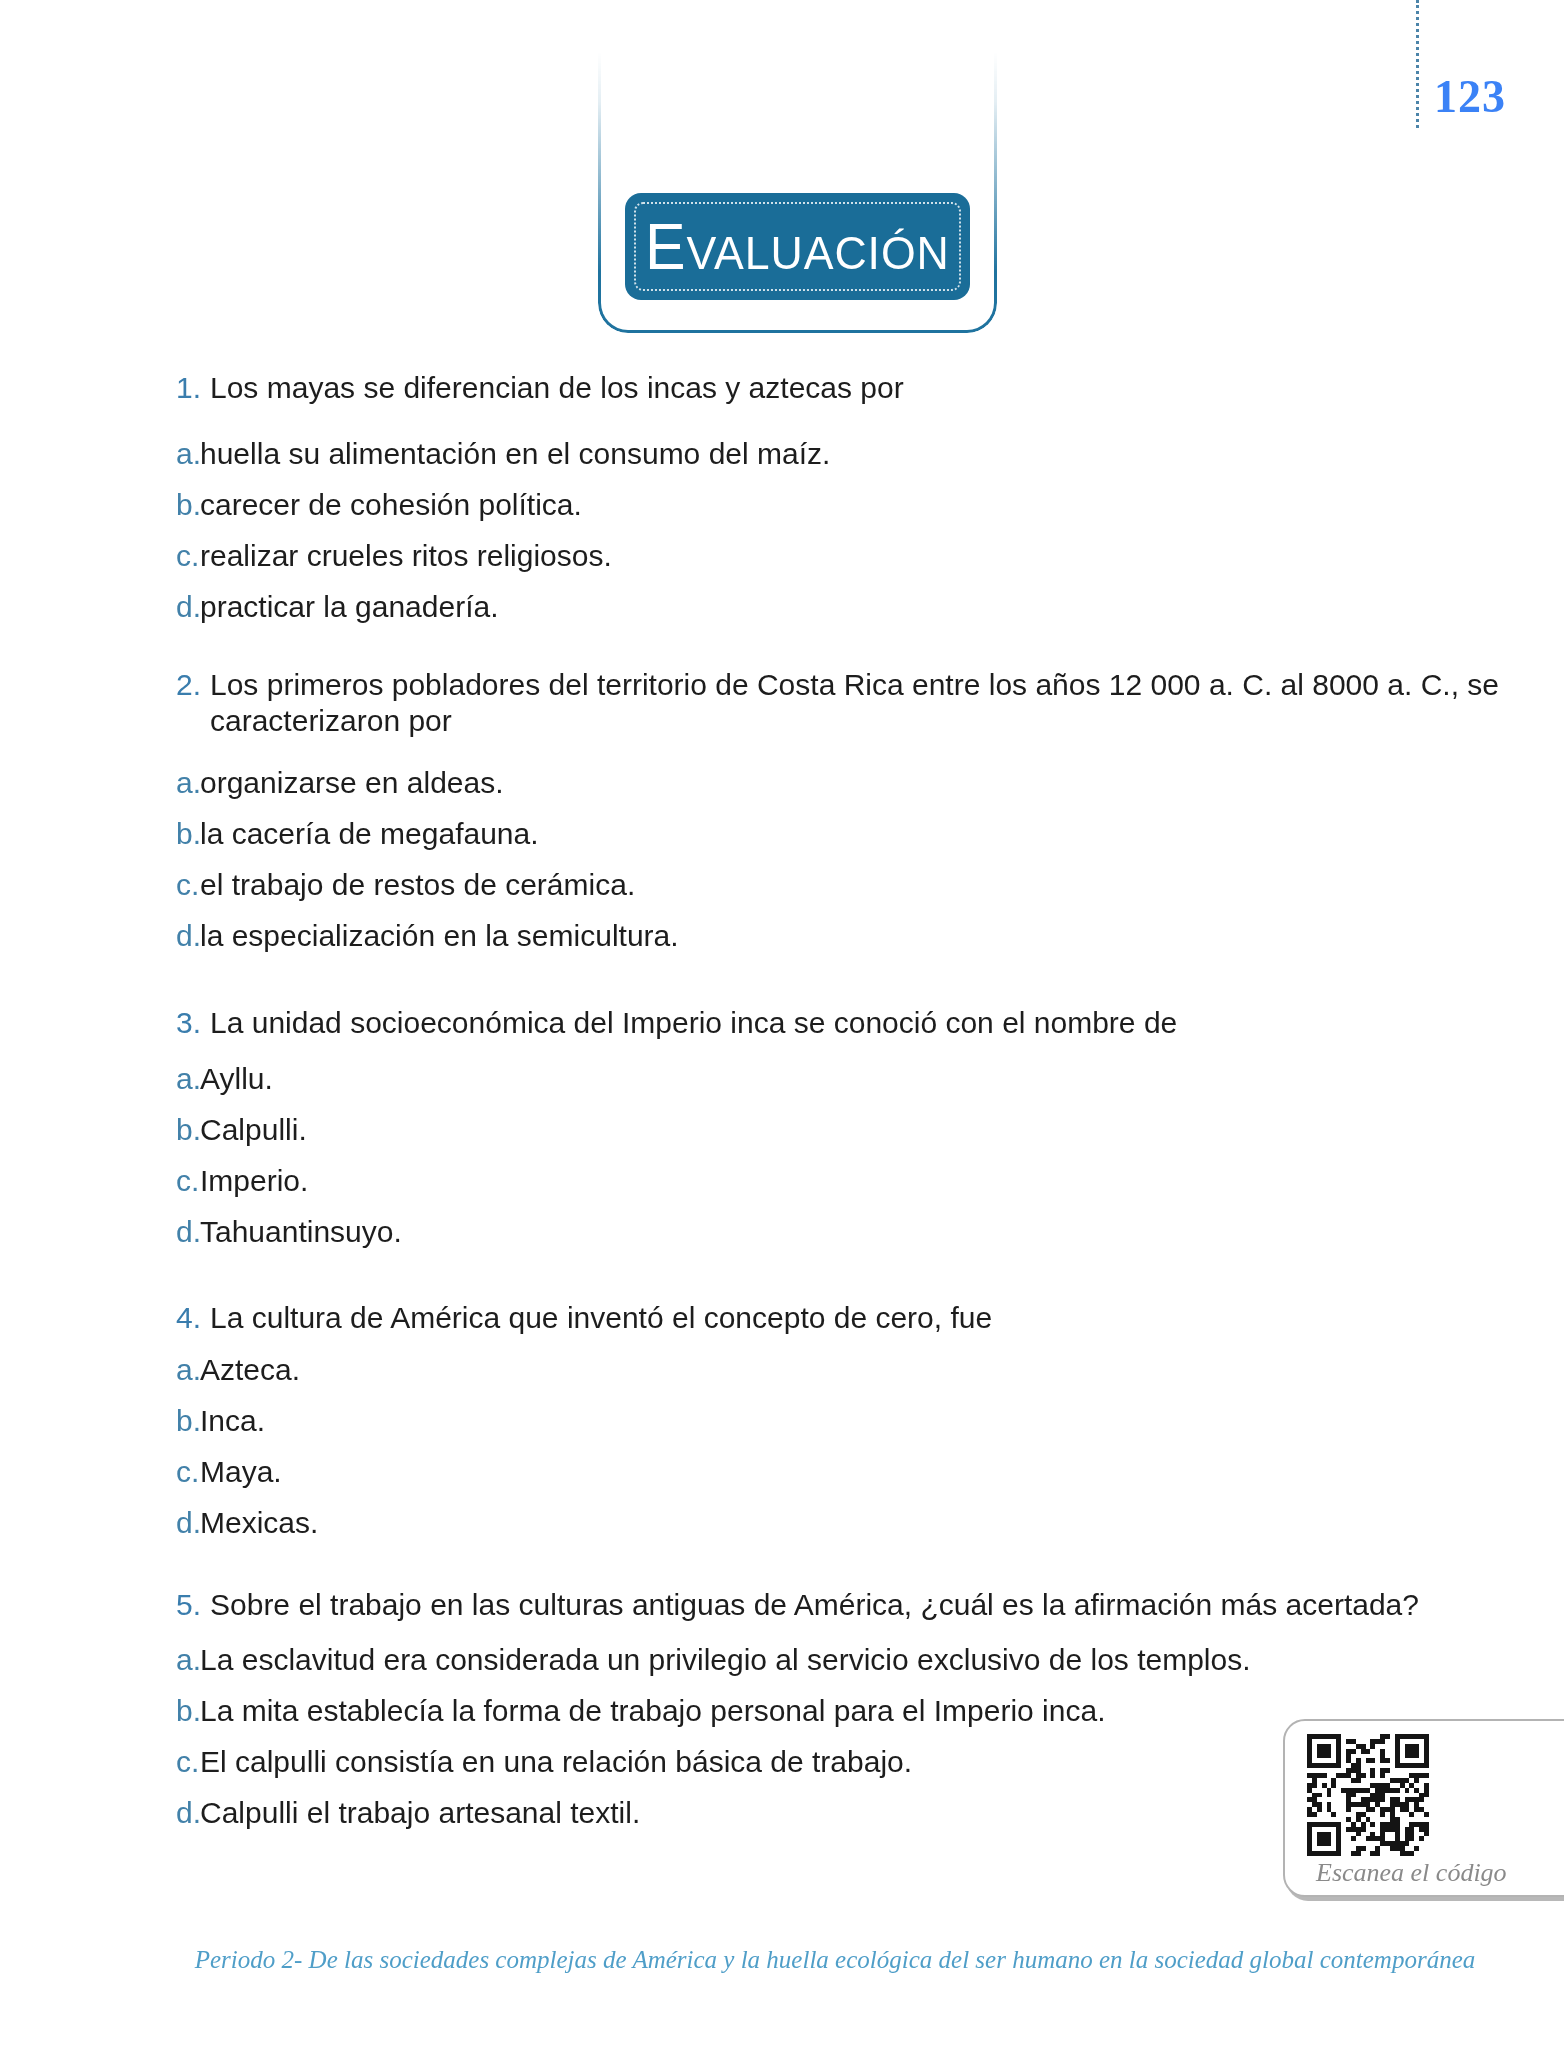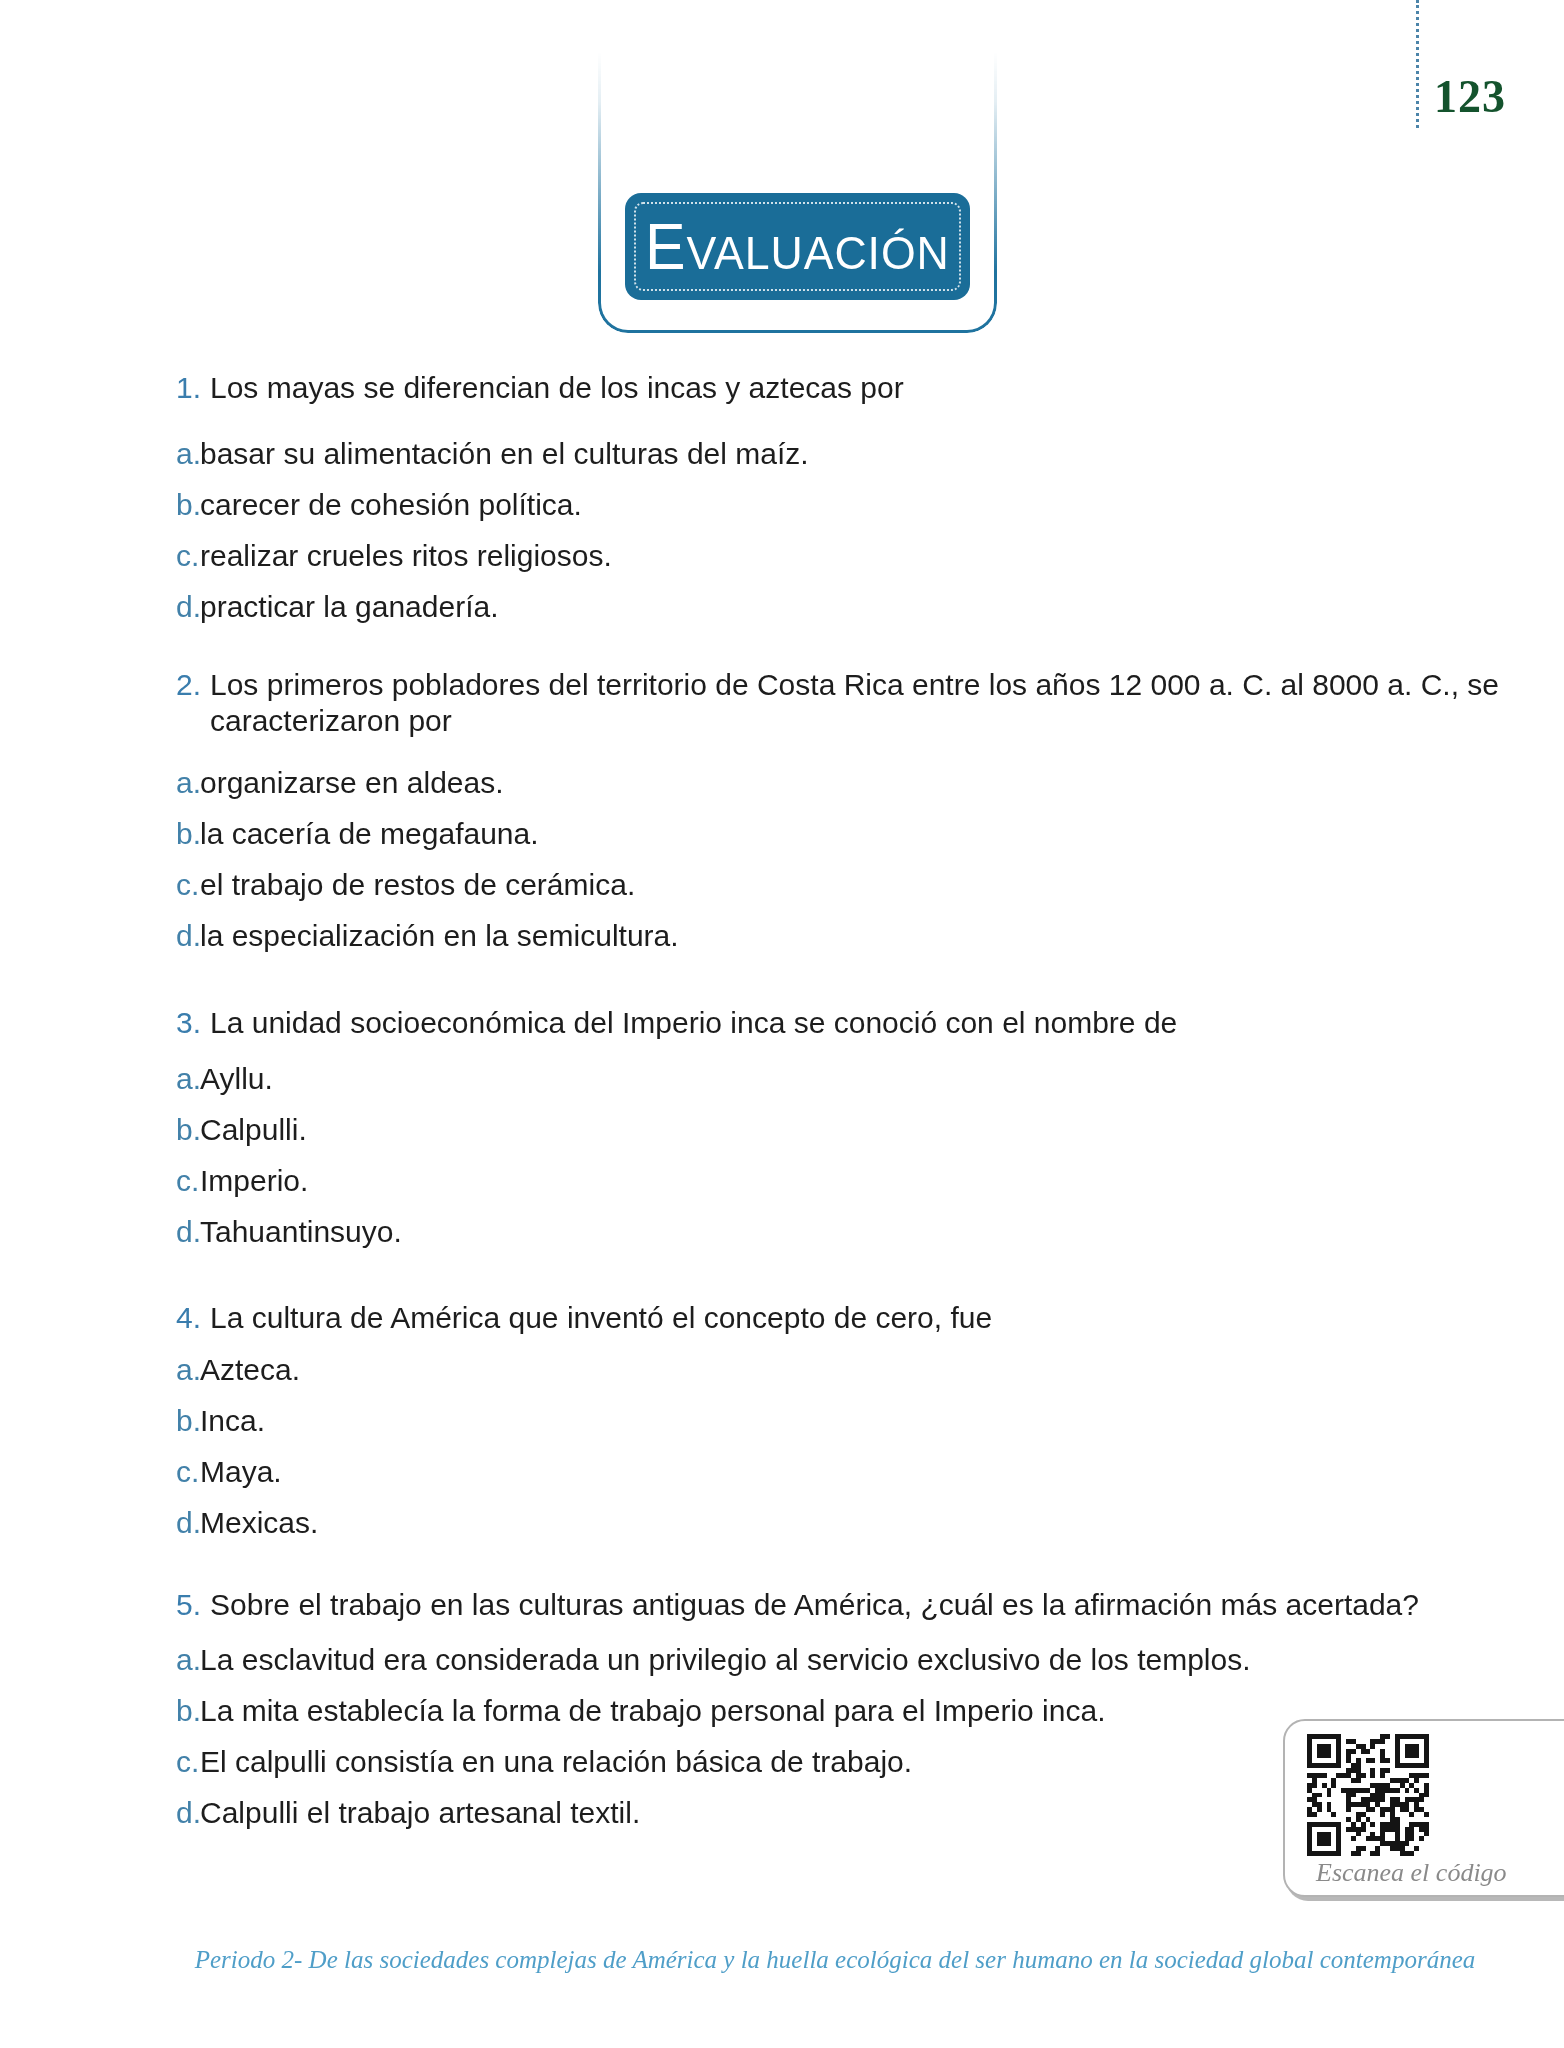--- a/index.html
+++ b/index.html
@@ -5,21 +5,21 @@
   html,body{margin:0;padding:0;background:#ffffff;}
   .page{
     position:relative;width:1564px;height:2048px;background:#fff;overflow:hidden;
     font-family:"Liberation Sans",sans-serif;color:#1d1d1d;
   }
 
   
   .corner-rule{position:absolute;left:1416px;top:0;height:128px;width:0;
     border-left:3px dotted #4b84a9;}
   .page-num{position:absolute;left:1434px;top:70px;
-    font-family:"Liberation Serif",serif;font-weight:bold;font-size:46px;color:#14532d;letter-spacing:1px;}
+    font-family:"Liberation Serif",serif;font-weight:bold;font-size:46px;color:#3b82f6;letter-spacing:1px;}
 
   
   .badge-outline{position:absolute;left:598px;top:52px;width:399px;height:281px;
     border:3px solid #1f739f;border-top:none;border-radius:0 0 30px 30px;box-sizing:border-box;
     -webkit-mask-image:linear-gradient(180deg,rgba(0,0,0,0) 0%,rgba(0,0,0,.12) 18%,rgba(0,0,0,.5) 45%,#000 78%);
     mask-image:linear-gradient(180deg,rgba(0,0,0,0) 0%,rgba(0,0,0,.12) 18%,rgba(0,0,0,.5) 45%,#000 78%);}
   .badge{position:absolute;left:625px;top:193px;width:345px;height:107px;background:#1a6d98;
     border-radius:16px;display:flex;align-items:center;justify-content:center;}
   .badge-dots{position:absolute;inset:9px;border:2px dotted rgba(255,255,255,.8);border-radius:9px;}
   .badge-text{color:#fff;white-space:nowrap;transform:scaleX(.95);letter-spacing:1px;line-height:1;}
@@ -73,21 +73,21 @@
     <span class="badge-text"><span class="initial">E</span><span class="rest">VALUACIÓN</span></span>
   </div>
 
   <div class="content">
 
     <div class="question">
       <div class="q-line">
         <span class="q-num">1.</span>
         <div class="q-text">Los mayas se diferencian de los incas y aztecas por</div>
       </div>
-      <div class="option first"><span class="opt-letter">a.</span><span class="opt-text">basar su alimentación en el culturas del maíz.</span></div>
+      <div class="option first"><span class="opt-letter">a.</span><span class="opt-text">huella su alimentación en el consumo del maíz.</span></div>
       <div class="option"><span class="opt-letter">b.</span><span class="opt-text">carecer de cohesión política.</span></div>
       <div class="option"><span class="opt-letter">c.</span><span class="opt-text">realizar crueles ritos religiosos.</span></div>
       <div class="option"><span class="opt-letter">d.</span><span class="opt-text">practicar la ganadería.</span></div>
     </div>
 
     <div class="question">
       <div class="q-line">
         <span class="q-num">2.</span>
         <div class="q-text">Los primeros pobladores del territorio de Costa Rica entre los años 12 000 a. C. al 8000 a. C., se</div>
         <div class="q-text">caracterizaron por</div>

